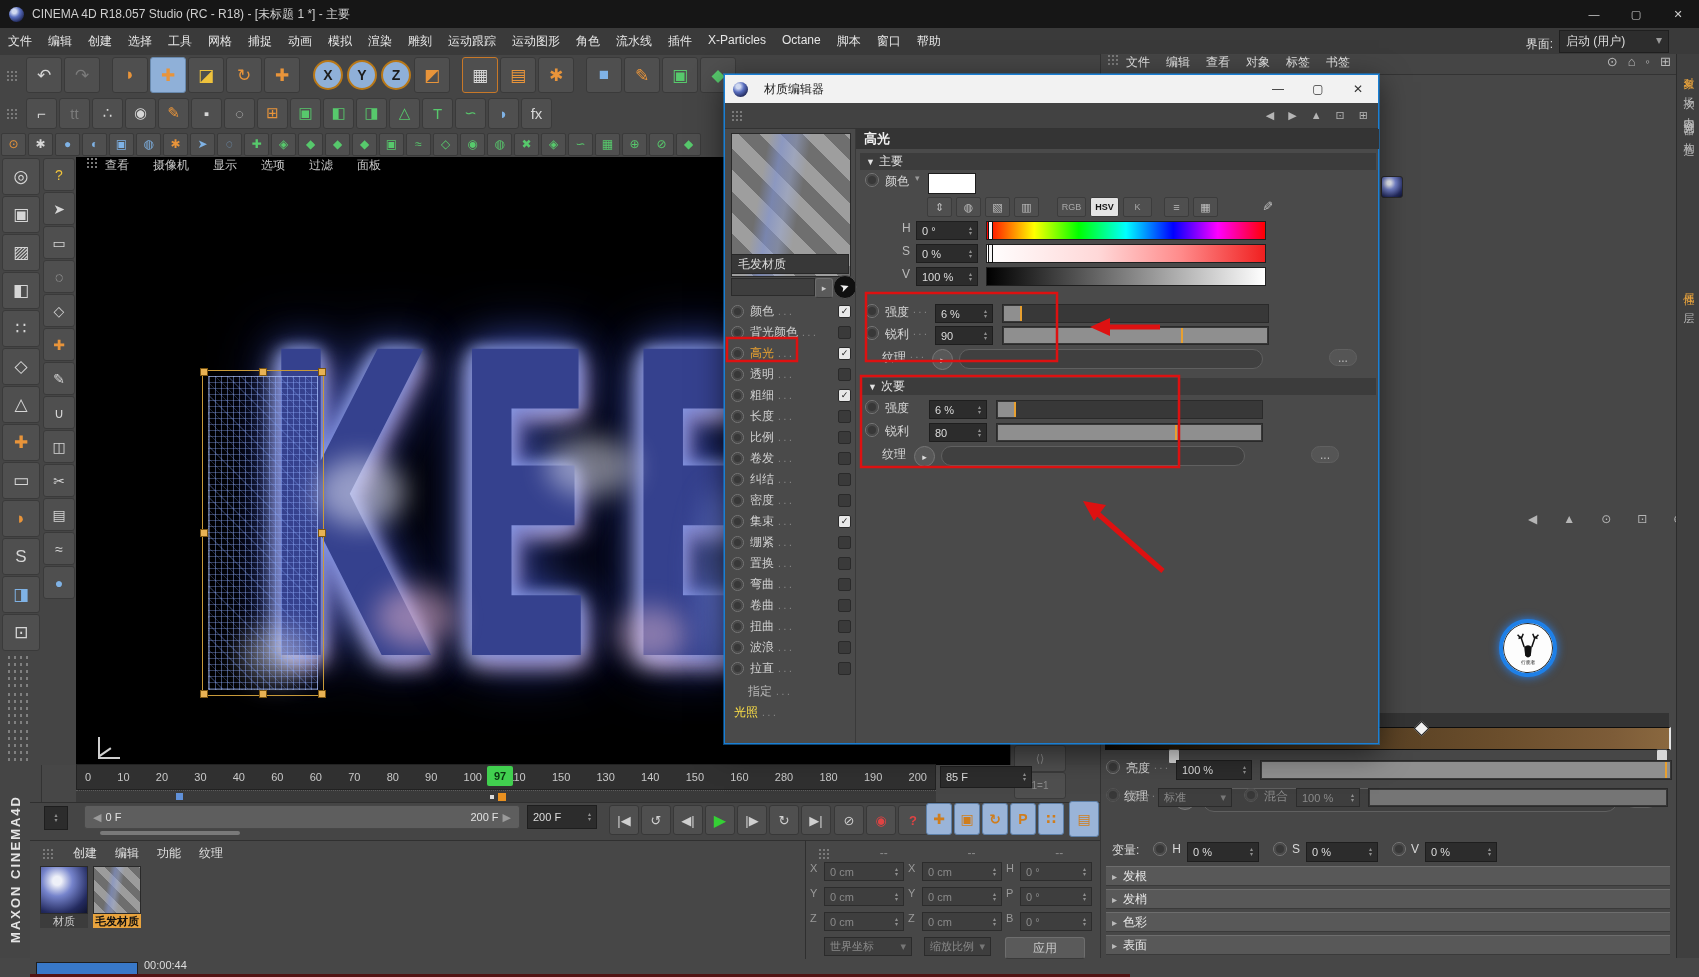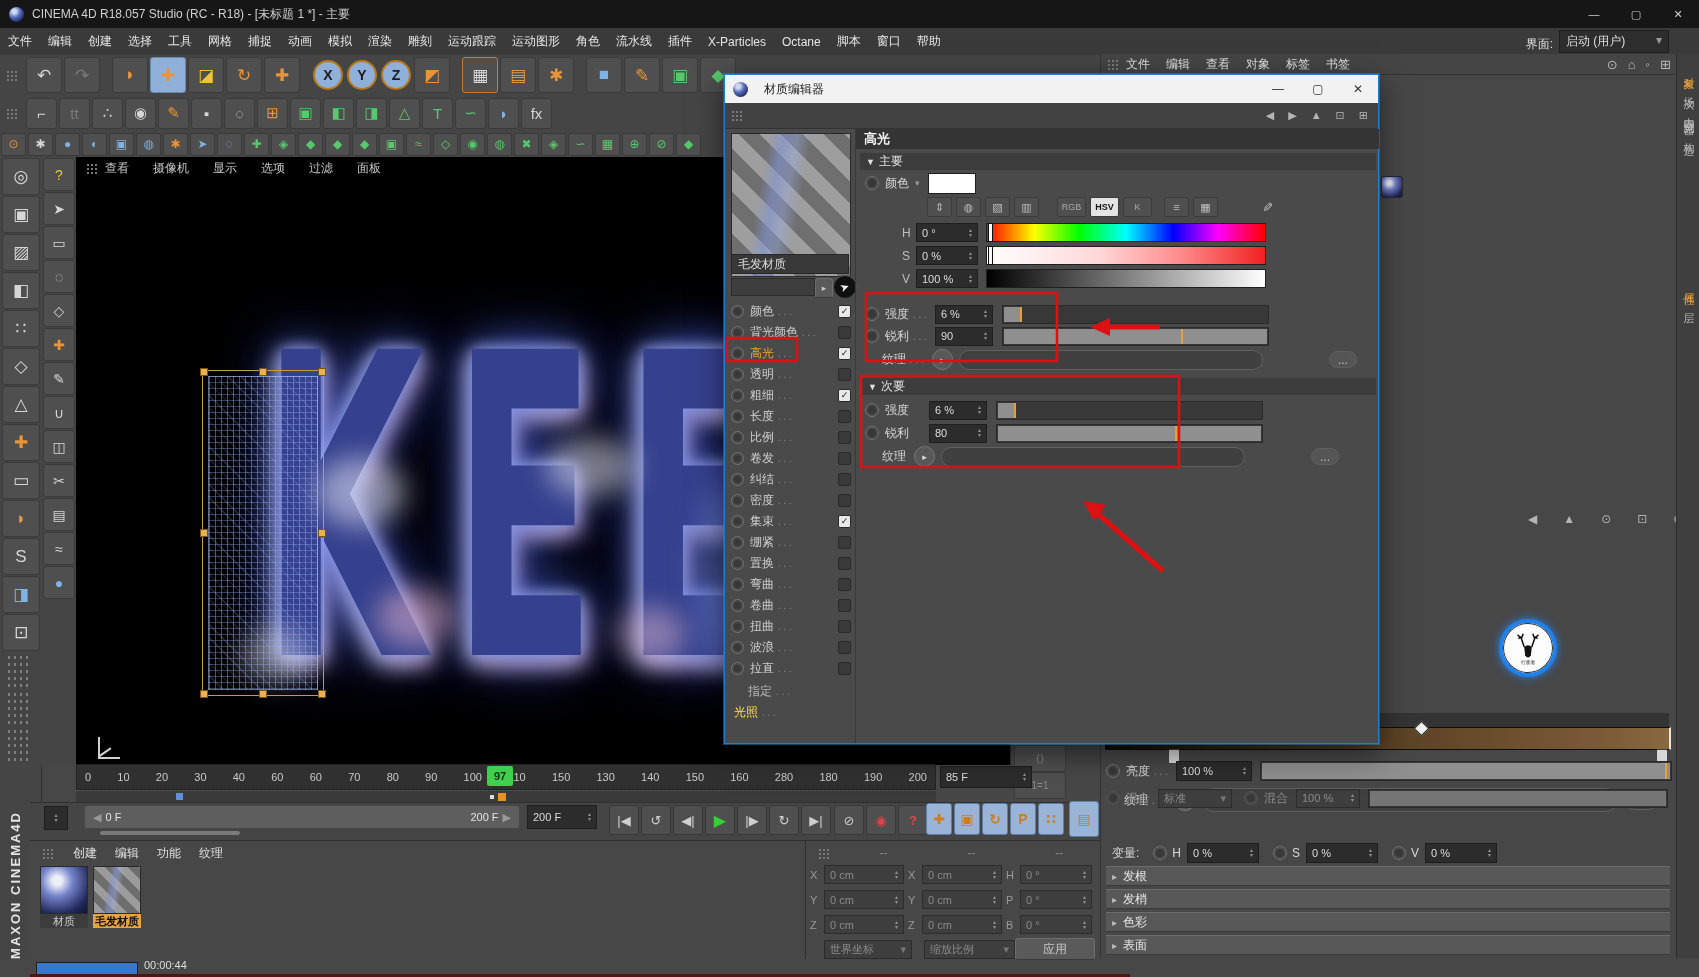--- a/index.html
+++ b/index.html
@@ -1,20 +1,20 @@
 <!DOCTYPE html>
 <html><head>
 <meta charset="utf-8">
 <style>
   html,body{margin:0;padding:0;background:#222}
   .stage{position:relative;width:1699px;height:977px;background:#474747;overflow:hidden;
          font-family:"Liberation Sans","DejaVu Sans",sans-serif;font-size:12px;color:#ddd;
          -webkit-user-select:none;user-select:none}
   .abs{position:absolute}
-  .flex{display:flex;align-items:center}
+  .flex{display:flex;align-items:flex-start}
   
   .titlebar{left:0;top:0;width:1699px;height:28px;background:#161616;display:flex;align-items:center}
   .c4dlogo{width:15px;height:15px;border-radius:50%;margin:0 8px 0 9px;
            background:radial-gradient(circle at 35% 30%,#cfd8f0 0 15%,#5a6fc0 40%,#1c2350 80%,#0c1028)}
   .wtitle{color:#cfcfcf;font-size:12px}
   .winbtns{margin-left:auto;display:flex}
   .winbtn{width:42px;height:28px;display:flex;align-items:center;justify-content:center;color:#cfcfcf;font-size:11px}
   .menubar{left:0;top:28px;width:1699px;height:27px;background:#3a3a3a;display:flex;align-items:center;border-bottom:1px solid #2c2c2c}
   .mi{padding:5px 8px;color:#e6e6e6;font-size:12px}
   .iface{margin-left:auto;display:flex;align-items:flex-end;margin-right:30px}
@@ -772,21 +772,21 @@
               <i>▾</i>
             </span>
           </span>
       </div>
       </div>
     <div class="flex" style="height:24px;padding-left:18px">
       <span class="ddbox" style="width:88px;height:19px;margin-right:12px">
         <span>世界坐标</span>
           <span class="car">▾</span>
       </span>
-      <span class="ddbox" style="width:91px;height:19px;margin-right:0">
+      <span class="ddbox" style="width:67px;height:19px;margin-right:14px">
         <span>缩放比例</span>
           <span class="car">▾</span>
       </span>
       <span class="btnraise" style="width:78px;height:20px">应用</span>
     </div>
   </div>
 
   <div class="abs" style="left:36px;top:962px;width:100px;height:11px;background:#3878c8;border:1px solid #1d1d1d"></div>
   <div class="abs" style="left:144px;top:959px;color:#ddd;font-size:11px">00:00:44</div>
   <div class="abs" style="left:30px;top:974px;width:1100px;height:3px;background:#521313"></div>

